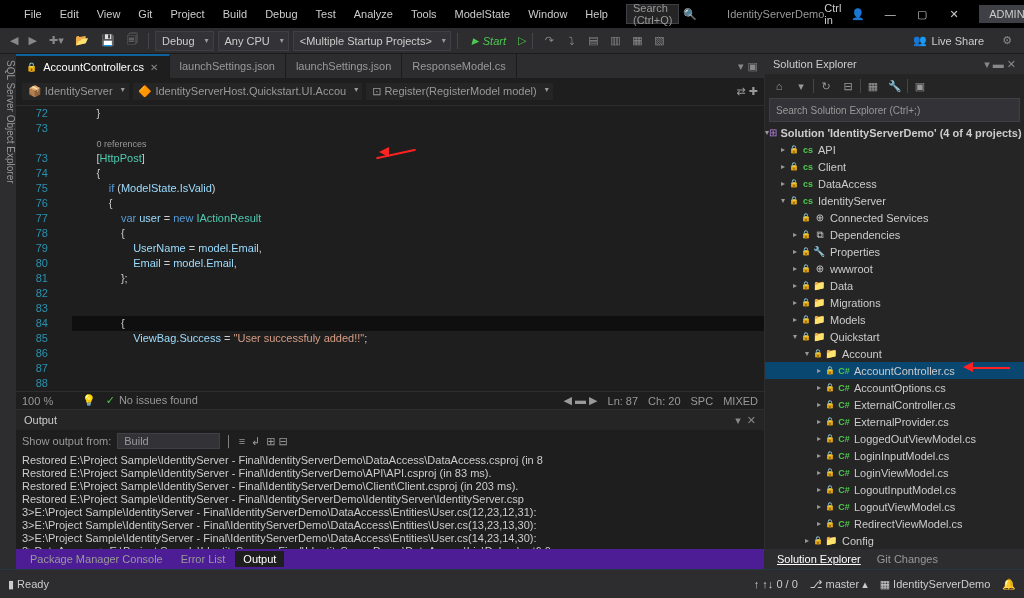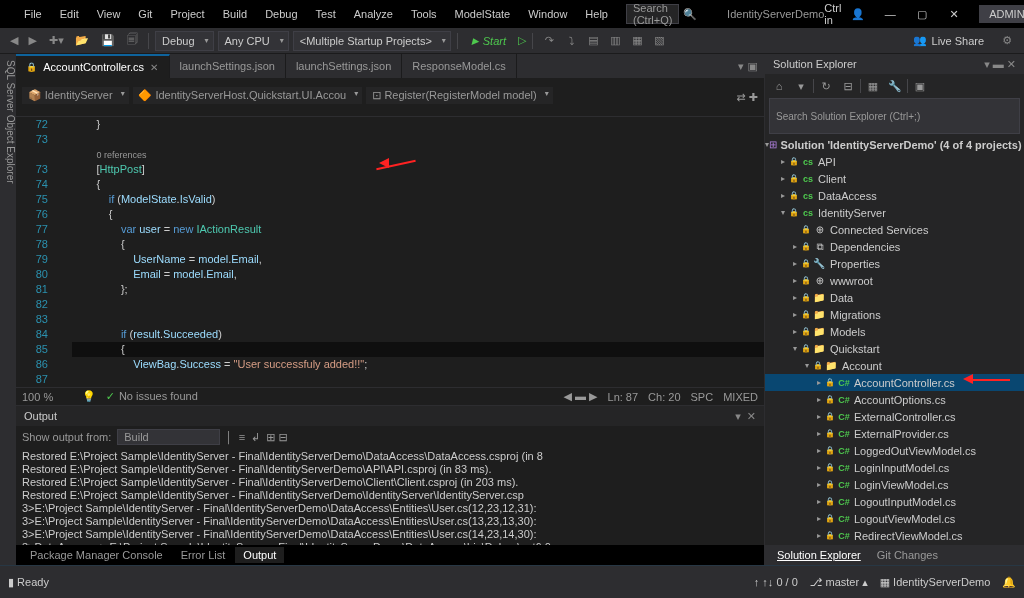--- a/index.html
+++ b/index.html
@@ -28,21 +28,21 @@
 .toolbar .liveshare { margin-left: auto; color: #ccc; padding: 2px 8px; display: flex; align-items: center; gap: 4px; }
 .main { flex: 1; display: flex; min-height: 0; }
 .left-rail { width: 16px; background: #2d2d30; writing-mode: vertical-rl; text-orientation: mixed; font-size: 10px; color: #999; padding: 6px 0; }
 .editor-area { flex: 1; display: flex; flex-direction: column; min-width: 0; }
 .tabs { height: 24px; background: #2d2d30; display: flex; align-items: stretch; }
 .tab { padding: 4px 10px; border-right: 1px solid #1b1b1c; display: flex; align-items: center; gap: 6px; color: #999; cursor: pointer; white-space: nowrap; }
 .tab.active { background: #1e1e1e; color: #fff; border-top: 2px solid #0e639c; }
 .tab .lock { font-size: 9px; }
 .tab .close { font-size: 10px; color: #888; }
 .tabright { margin-left: auto; display: flex; align-items: center; gap: 4px; padding: 0 6px; color: #888; }
-.breadcrumb { height: 39px; background: #1e1e1e; border-bottom: 1px solid #2d2d30; display: flex; align-items: flex-end; padding: 12px 6px; gap: 4px; color: #999; font-size: 10px; }
+.breadcrumb { height: 28px; background: #1e1e1e; border-bottom: 1px solid #2d2d30; display: flex; align-items: center; padding: 0 6px; gap: 4px; color: #999; font-size: 10px; }
 .breadcrumb .bc { padding: 2px 16px 2px 6px; background: #252526; position: relative; }
 .breadcrumb .bc::after { content: "▾"; position: absolute; right: 4px; font-size: 8px; }
 .code { flex: 1; display: flex; overflow: hidden; font-family: Consolas, monospace; font-size: 12px; background: #1e1e1e; position: relative; }
 .gutter { width: 40px; text-align: right; color: #2b91af; padding-right: 8px; }
 .gutter div { height: 15px; line-height: 15px; }
 .fold { width: 16px; }
 .fold div { height: 15px; text-align: center; color: #666; font-size: 9px; }
 .codelines { flex: 1; }
 .codelines div { height: 15px; line-height: 15px; white-space: pre; }
 .hl-line { background: #0f0f0f; }
@@ -60,46 +60,46 @@
 .editor-footer .pct { width: 50px; }
 .editor-footer .noissues::before { content: "✓"; color: #4ec94e; margin-right: 4px; }
 .editor-footer .right { margin-left: auto; display: flex; gap: 10px; }
 .output { height: 140px; border-top: 1px solid #2d2d30; display: flex; flex-direction: column; background: #1e1e1e; }
 .output-hdr { height: 20px; background: #252526; padding: 0 8px; display: flex; align-items: center; color: #ccc; }
 .output-hdr .r { margin-left: auto; display: flex; gap: 6px; color: #888; }
 .output-tb { height: 22px; display: flex; align-items: center; padding: 0 6px; gap: 6px; color: #999; font-size: 10px; }
 .output-tb .dd2 { background: #333337; border: 1px solid #3f3f46; padding: 1px 70px 1px 6px; }
 .output-lines { flex: 1; overflow: hidden; font-family: Consolas, monospace; font-size: 10px; padding: 2px 6px; color: #ccc; }
 .output-lines div { white-space: pre; line-height: 13px; }
-.bottom-tabs { height: 20px; background: #000000; display: flex; align-items: center; padding: 0 6px; gap: 2px; font-size: 10px; }
+.bottom-tabs { height: 20px; background: #4c1d95; display: flex; align-items: center; padding: 0 6px; gap: 2px; font-size: 10px; }
 .bottom-tabs span { padding: 2px 8px; color: #999; }
 .bottom-tabs .active { background: #1e1e1e; color: #fff; }
 .right-panel { width: 260px; background: #252526; border-left: 1px solid #2d2d30; display: flex; flex-direction: column; }
 .rp-hdr { height: 20px; background: #2d2d30; padding: 0 8px; display: flex; align-items: center; }
 .rp-hdr .r { margin-left: auto; display: flex; gap: 4px; color: #888; font-size: 9px; }
 .rp-tb { height: 24px; display: flex; align-items: center; padding: 0 4px; gap: 2px; }
 .rp-tb span { width: 20px; height: 20px; display: flex; align-items: center; justify-content: center; color: #999; font-size: 11px; cursor: pointer; }
 .rp-tb .sep2 { width: 1px; height: 14px; background: #46464a; }
-.rp-search { height: 36px; margin: 0 4px 2px; background: #333337; border: 1px solid #3f3f46; padding: 0 6px; color: #999; display: flex; align-items: center; font-size: 10px; }
+.rp-search { height: 24px; margin: 0 4px 2px; background: #333337; border: 1px solid #3f3f46; padding: 0 6px; color: #999; display: flex; align-items: center; font-size: 10px; }
 .tree { flex: 1; overflow: auto; font-size: 11px; }
 .tree .node { display: flex; align-items: center; height: 17px; padding-right: 4px; cursor: pointer; white-space: nowrap; }
 .tree .node.sel { background: #094771; }
 .tree .exp { width: 12px; text-align: center; color: #999; font-size: 8px; }
 .tree .ico { width: 14px; text-align: center; margin-right: 3px; font-size: 10px; }
 .tree .cs { color: #4ec94e; font-size: 9px; font-weight: bold; }
 .tree .fld { color: #dcb67a; }
 .tree .sln { color: #b180e0; }
 .tree .lock2 { color: #888; font-size: 8px; margin-right: 2px; }
 .arrow2 { position: relative; }
 .arrow2::after { content: ""; position: absolute; right: -55px; top: 2px; width: 40px; height: 2px; background: #ff2222; }
 .arrow2::before { content: ""; position: absolute; right: -18px; top: -3px; border: 5px solid transparent; border-right: 10px solid #ff2222; }
 .rp-btm-tabs { height: 20px; background: #2d2d30; display: flex; align-items: center; padding: 0 4px; font-size: 10px; }
 .rp-btm-tabs span { padding: 2px 8px; color: #999; }
 .rp-btm-tabs .active { color: #fff; text-decoration: underline;}
-.statusbar { height: 33px; background: #007acc; background: #2d2d30; border-top: 1px solid #007acc22; display: flex; align-items: center; padding: 0 8px; color: #ccc; font-size: 10px; gap: 12px; }
+.statusbar { height: 15px; background: #007acc; background: #2d2d30; border-top: 1px solid #007acc22; display: flex; align-items: center; padding: 14px 8px; color: #ccc; font-size: 10px; gap: 12px; }
 .statusbar .right { margin-left: auto; display: flex; gap: 12px; align-items: center; }
 .statusbar .sitem { display: flex; align-items: center; gap: 3px; }
 </style>
 </head>
 <body>
 
 <div class="titlebar">
   <div class="vs-icon"></div>
   <div class="menu" id="menu">
       <span>File</span>
@@ -232,21 +232,20 @@
           <div>        {</div>
           <div>            <span class="kw">if</span> (<span class="var">ModelState</span>.<span class="var">IsValid</span>)</div>
           <div>            {</div>
           <div>                <span class="kw">var</span> <span class="var">user</span> = <span class="kw">new</span> <span class="type">IActionResult</span></div>
           <div>                {</div>
           <div>                    <span class="var">UserName</span> = <span class="var">model</span>.<span class="var">Email</span>,</div>
           <div>                    <span class="var">Email</span> = <span class="var">model</span>.<span class="var">Email</span>,</div>
           <div>                };</div>
           <div></div>
           <div></div>
-          <div>                <span class="kw">if</span> (<span class="var">result</span>.<span class="var">Succeeded</span>)</div>
           <div class="hl-line">                {</div>
           <div>                    <span class="var">ViewBag</span>.<span class="var">Success</span> = <span class="str">"User successfuly added!!"</span>;</div>
           <div></div>
         </div>
       <div class="arrow1"></div>
     </div>
     <div class="editor-footer">
       <span class="pct">100 %</span>
       <span>💡</span>
       <span class="noissues">No issues found</span>

